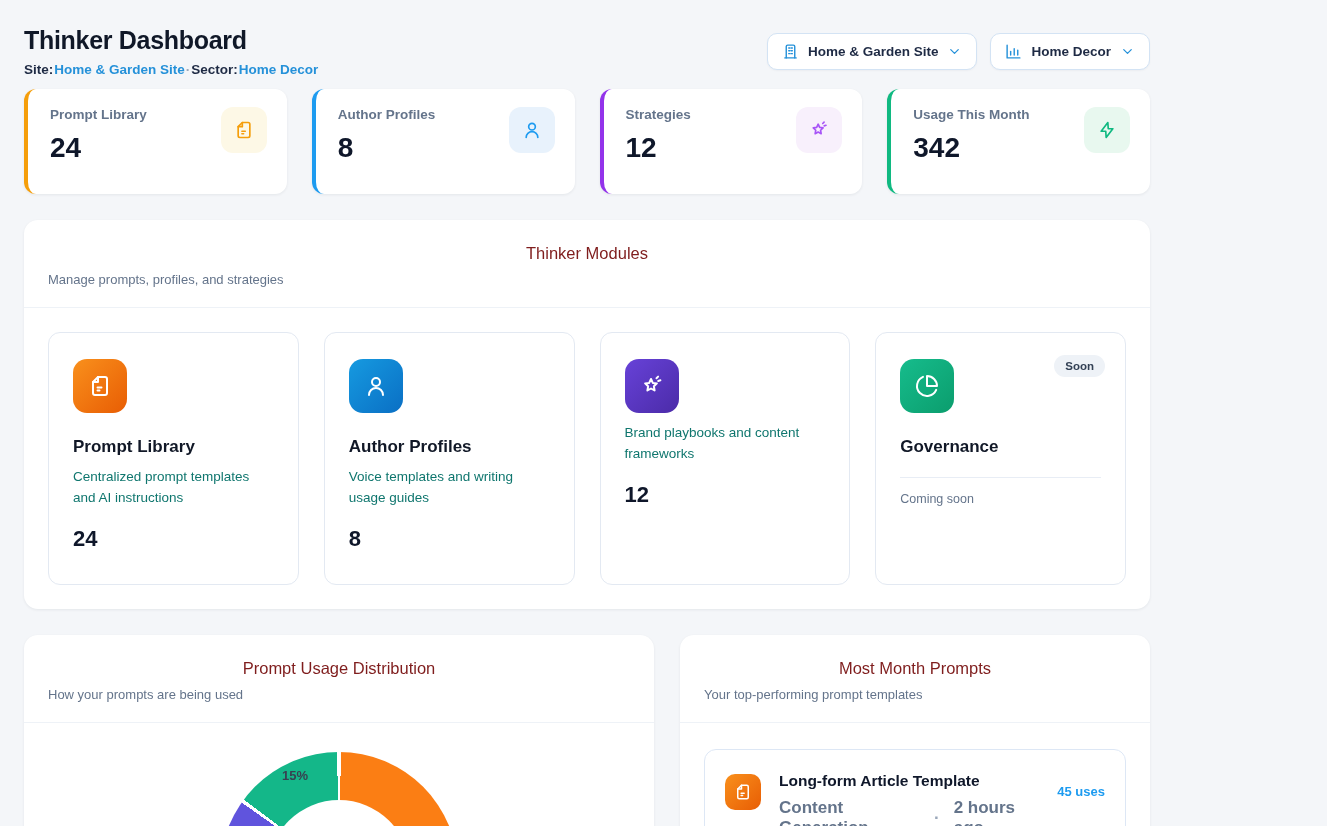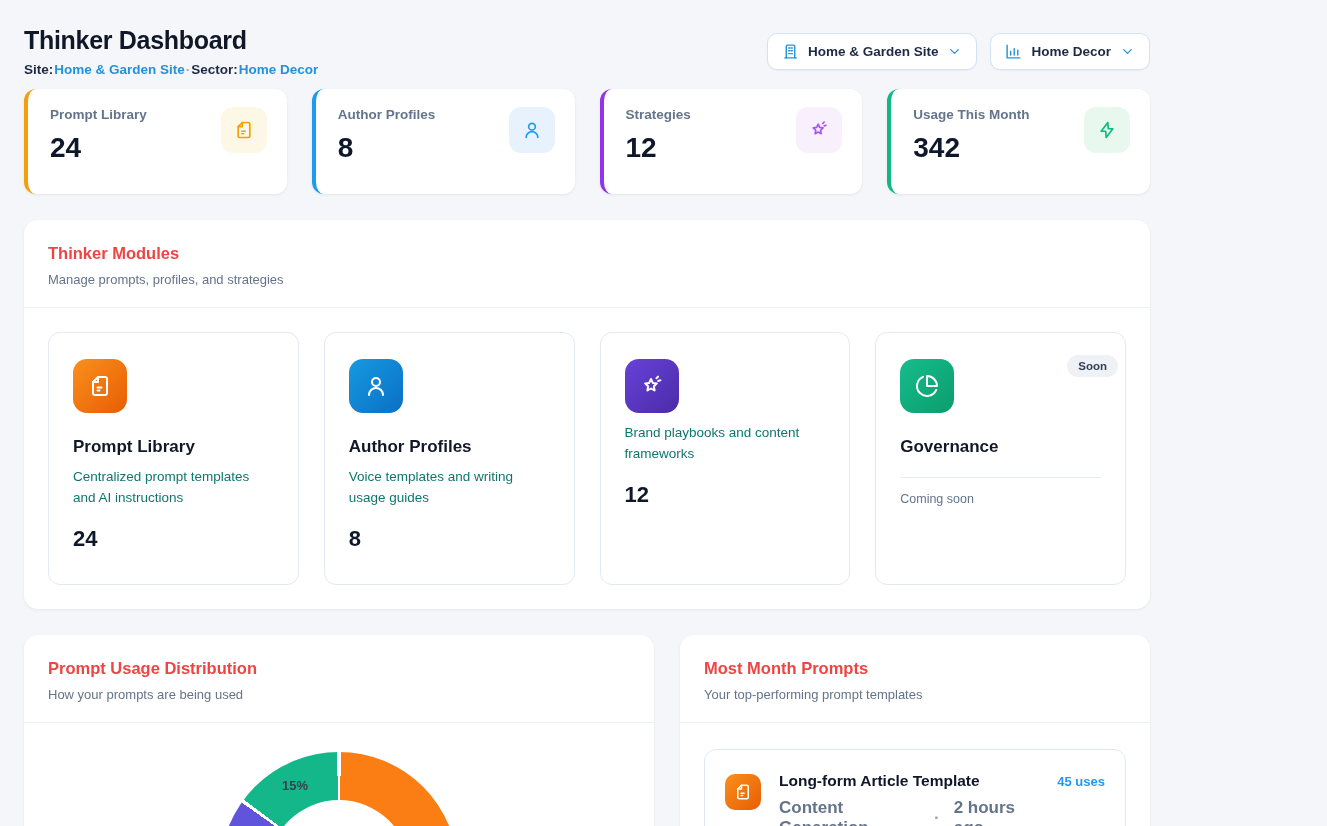--- a/index.html
+++ b/index.html
@@ -50,37 +50,37 @@
   .chip-blue   { background:#e8f2fc; color:#1d9bf0; }
   .chip-purple { background:#f8f0fc; color:#a855f7; }
   .chip-green  { background:#e8f8ef; color:#10b981; }
 
   
   .panel {
     background:#fff; border-radius:14px; margin-top:26px;
     box-shadow:0 1px 3px rgba(16,24,40,.07);
   }
   .panel-head { padding:24px 24px 20px; border-bottom:1px solid #eef2f7; }
-  .panel-title { font-size:16.5px; font-weight:700; color:#ef4444; }
+  .panel-title { font-size:16.5px; font-weight:400; color:#7f1d1d;text-align:center; }
   .panel-sub { font-size:13px; color:#64748b; margin-top:9px; }
   .modules-body { padding:24px; display:grid; grid-template-columns:repeat(4,1fr); gap:25px; }
   .module-card {
     position:relative; background:#fff; border:1px solid #e3e9f2; border-radius:12px;
     padding:26px 24px 24px; min-height:253px; cursor:pointer;
   }
   .module-tile { width:54px; height:54px; border-radius:14px; display:flex; align-items:center; justify-content:center; color:#fff; }
   .tile-orange { background:linear-gradient(135deg,#f9901c,#e85d04); }
   .tile-blue   { background:linear-gradient(135deg,#169ae0,#0a6fc4); }
   .tile-purple { background:linear-gradient(135deg,#6742d8,#4b2ba8); }
   .tile-green  { background:linear-gradient(135deg,#16bc8c,#0b9d6d); }
   .module-title { font-size:17px; font-weight:800; color:#111827; margin-top:24px; }
   .module-desc { font-size:13.5px; color:#0f766e; line-height:1.55; margin-top:10px; }
   .module-count { font-size:22px; font-weight:800; color:#0f172a; margin-top:17px; }
   .soon-badge {
-    position:absolute; top:22px; right:7px;
+    position:absolute; top:22px; right:20px;
     background:#eef2f7; color:#334155; font-size:11.5px; font-weight:700;
     border-radius:999px; padding:5px 11px;
   }
   .module-divider { border:none; border-top:1px solid #e8edf5; margin-top:20px; }
   .module-footer { font-size:12.5px; color:#64748b; margin-top:14px; }
 
   
   .bottom { display:grid; grid-template-columns:630px 1fr; gap:26px; margin-top:26px; }
   .bottom .panel { margin-top:0; height:430px; position:relative; overflow:hidden; }
 
@@ -97,35 +97,35 @@
       #ef4e6e 62.25% 76.75%,
       #ffffff 76.75% 77.25%,
       #6054dd 77.25% 84.75%,
       #ffffff 84.75% 85.25%,
       #14b789 85.25% 99.75%,
       #ffffff 99.75% 100%
     );
   }
   .donut-hole { position:absolute; inset:48px; background:#fff; border-radius:50%; }
   .slice-label {
-    position:absolute; left:52px; top:26px; width:46px; text-align:center;
+    position:absolute; left:52px; top:16px; width:46px; text-align:center;
     font-size:13px; font-weight:700; color:#374151;
   }
 
   
   .prompt-list { padding:26px 24px; }
   .prompt-item {
     display:flex; align-items:flex-start; gap:18px;
     border:1px solid #dde7f5; border-radius:12px; padding:22px 20px 20px; cursor:pointer;
   }
   .prompt-tile { width:36px; height:36px; border-radius:10px; flex:none; display:flex; align-items:center; justify-content:center; color:#fff; margin-top:2px; }
   .prompt-info { flex:1; }
   .prompt-title { font-size:15.5px; font-weight:800; color:#0f172a; }
   .prompt-meta { display:flex; gap:14px; align-items:center; font-size:17px; color:#64748b; margin-top:8px; font-weight:600; }
-  .prompt-uses { font-size:13px; font-weight:700; color:#1d9bf0; margin-top:2px; }
+  .prompt-uses { font-size:13px; font-weight:700; color:#1d9bf0; margin-top:12px; }
 </style>
 </head>
 <body>
 
 <div class="page">
 
   <div class="header">
     <div>
       <div class="page-title">Thinker Dashboard</div>
       <div class="site-line">

